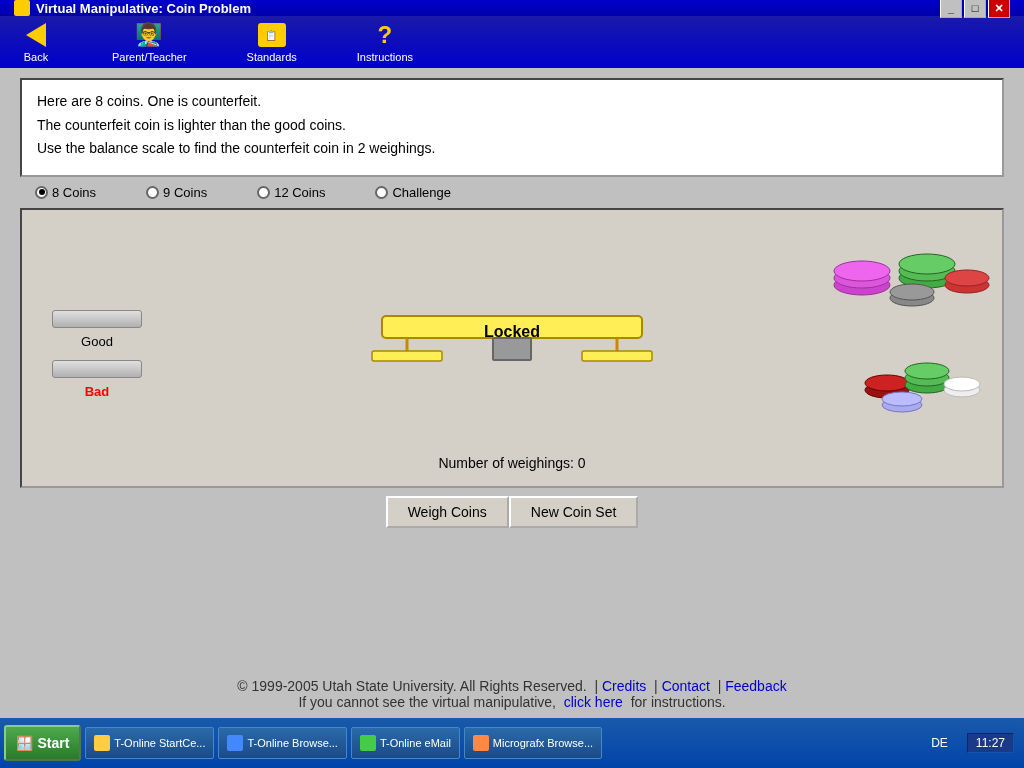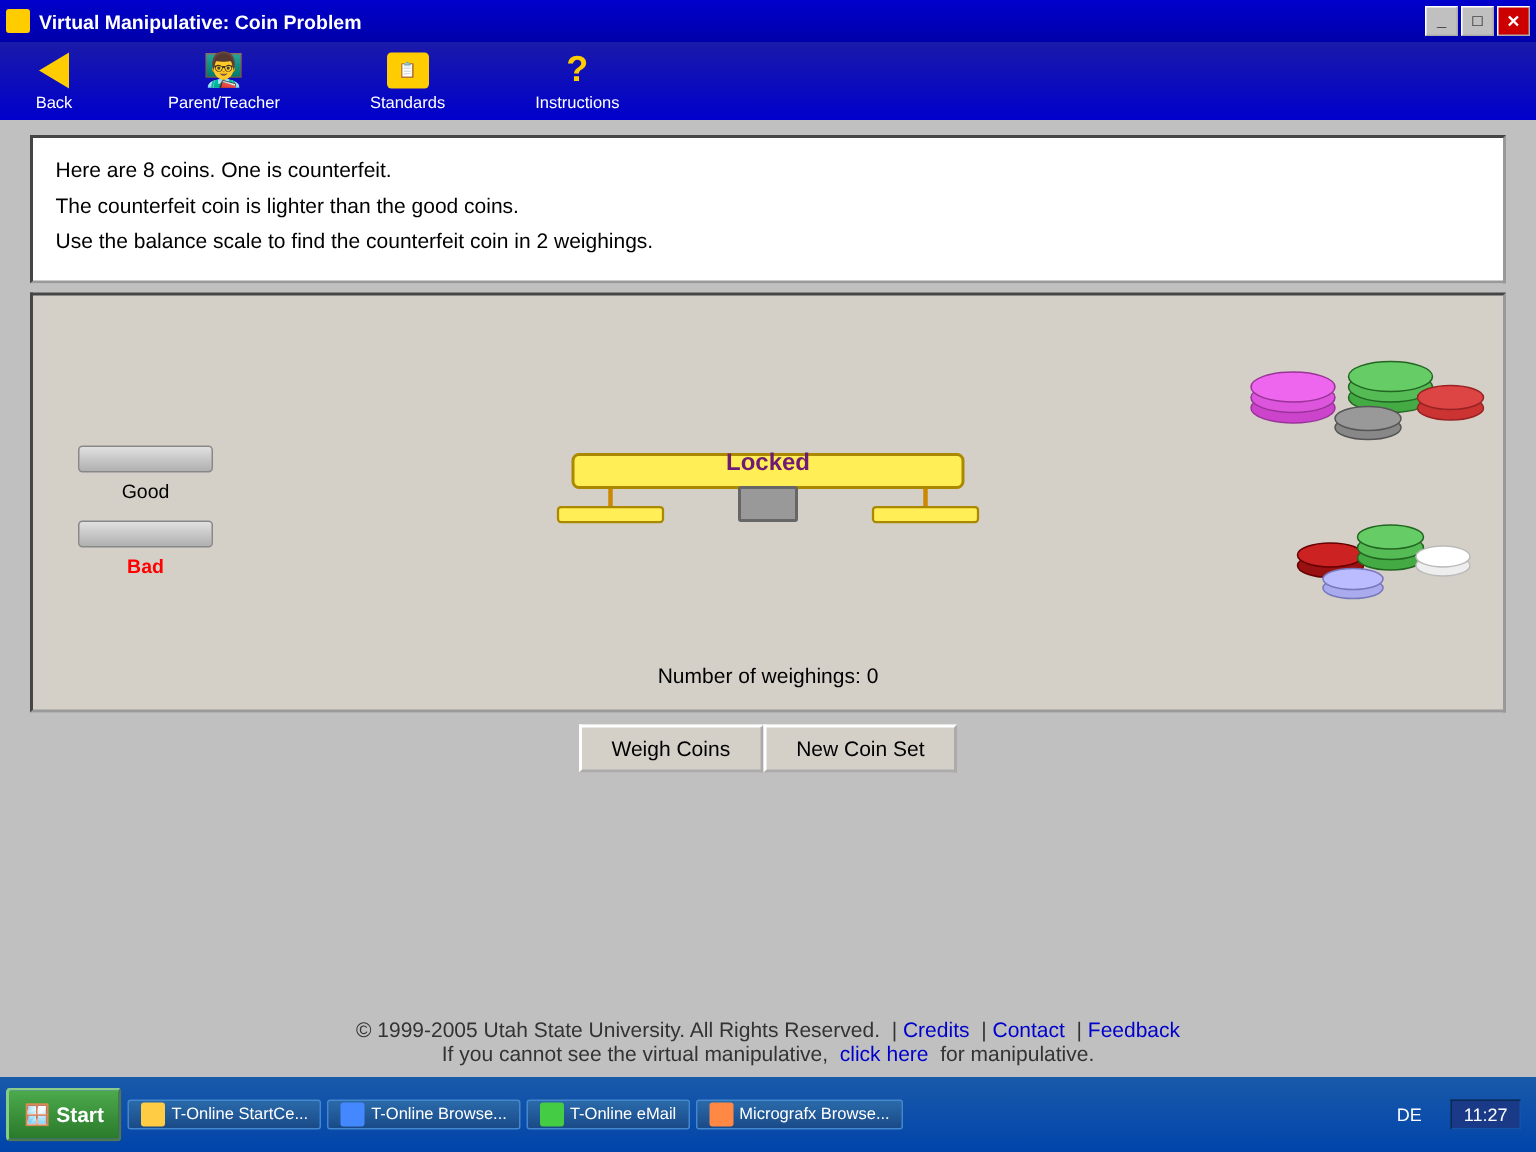--- a/index.html
+++ b/index.html
@@ -9,24 +9,24 @@
       width: 1024px;
       height: 768px;
       overflow: hidden;
       position: relative;
     }
 
     
     #title-bar {
       background: linear-gradient(to bottom, #0000cc, #0000aa);
       color: white;
-      height: 28px;
+      height: 16px;
       display: flex;
       align-items: center;
-      padding: 0 4px;
+      padding: 0 14px;
       font-size: 13px;
       font-weight: bold;
       user-select: none;
     }
     #title-bar .title-icon {
       width: 16px; height: 16px;
       background: #ffcc00;
       margin-right: 6px;
       border-radius: 2px;
     }
@@ -228,21 +228,21 @@
       height: 36px;
     }
     .taskbar-app {
       background: linear-gradient(to bottom, #2a6aaa, #1a4a88);
       color: white;
       padding: 2px 8px;
       border: 1px solid #4488cc;
       border-radius: 2px;
       font-size: 11px;
       cursor: pointer;
-      height: 20px;
+      height: 32px;
       display: flex; align-items: center; gap: 4px;
       max-width: 140px;
     }
     .taskbar-app-icon {
       width: 16px; height: 16px;
       background: #ffcc44;
       border-radius: 2px;
       flex-shrink: 0;
     }
     .taskbar-app span { overflow: hidden; text-overflow: ellipsis; white-space: nowrap; }
@@ -300,20 +300,38 @@
 </div>
 
 <div id="main-content">
 
   <div id="instruction-panel">
     <p>Here are 8 coins. One is counterfeit.</p>
     <p>The counterfeit coin is lighter than the good coins.</p>
     <p>Use the balance scale to find the counterfeit coin in 2 weighings.</p>
   </div>
 
+  <div id="coin-options">
+    <label class="radio-option">
+      <div class="radio-btn selected"></div>
+      <span>8 Coins</span>
+    </label>
+    <label class="radio-option">
+      <div class="radio-btn"></div>
+      <span>9 Coins</span>
+    </label>
+    <label class="radio-option">
+      <div class="radio-btn"></div>
+      <span>12 Coins</span>
+    </label>
+    <label class="radio-option">
+      <div class="radio-btn"></div>
+      <span>Challenge</span>
+    </label>
+  </div>
 
   <div id="scale-area">
 
     <div id="good-label">
       <div class="good-tray"></div>
       <span>Good</span>
     </div>
 
     <div id="bad-label">
       <div class="good-tray"></div>
@@ -328,21 +346,21 @@
 
       <rect x="20" y="80" width="70" height="10" rx="2" fill="#ffee55" stroke="#aa8800" stroke-width="1.5"></rect>
 
       <rect x="230" y="80" width="70" height="10" rx="2" fill="#ffee55" stroke="#aa8800" stroke-width="1.5"></rect>
 
       <rect x="30" y="45" width="260" height="22" rx="4" fill="#ffee55" stroke="#aa8800" stroke-width="2"></rect>
 
       <rect x="141" y="67" width="38" height="22" rx="1" fill="#999" stroke="#666" stroke-width="2"></rect>
     </svg>
 
-    <div style="position:absolute;top:103px;left:50%;transform:translateX(-50%);font-size:16px;font-weight:bold;color:#701a75;">Locked</div>
+    <div style="position:absolute;top:113px;left:50%;transform:translateX(-50%);font-size:16px;font-weight:bold;color:#000000;">Locked</div>
 
     <div style="position:absolute;bottom:15px;left:50%;transform:translateX(-50%);font-size:14px;color:black;white-space:nowrap;">Number of weighings: 0</div>
 
     <svg width="160" height="100" style="position:absolute;right:10px;top:30px;">
 
       <ellipse cx="30" cy="45" rx="28" ry="10" fill="#cc44cc" stroke="#993399" stroke-width="1"></ellipse>
       <ellipse cx="30" cy="38" rx="28" ry="10" fill="#dd55dd" stroke="#993399" stroke-width="1"></ellipse>
       <ellipse cx="30" cy="31" rx="28" ry="10" fill="#ee66ee" stroke="#993399" stroke-width="1"></ellipse>
 
       <ellipse cx="95" cy="38" rx="28" ry="10" fill="#44aa44" stroke="#226622" stroke-width="1"></ellipse>
@@ -383,21 +401,21 @@
 <div id="footer">
   <div>
     <span>© 1999-2005 Utah State University. All Rights Reserved.</span>
     &nbsp;|&nbsp;<a href="#">Credits</a>
     &nbsp;|&nbsp;<a href="#">Contact</a>
     &nbsp;|&nbsp;<a href="#">Feedback</a>
   </div>
   <div>
     <span>If you cannot see the virtual manipulative,</span>
     &nbsp;<a href="#">click here</a>
-    &nbsp;<span>for manipulative.</span>
+    &nbsp;<span>for instructions.</span>
   </div>
 </div>
 
 <div id="taskbar">
   <button id="start-btn">
     <span>🪟</span>
     <span>Start</span>
   </button>
   <div class="taskbar-app">
     <div class="taskbar-app-icon"></div>

